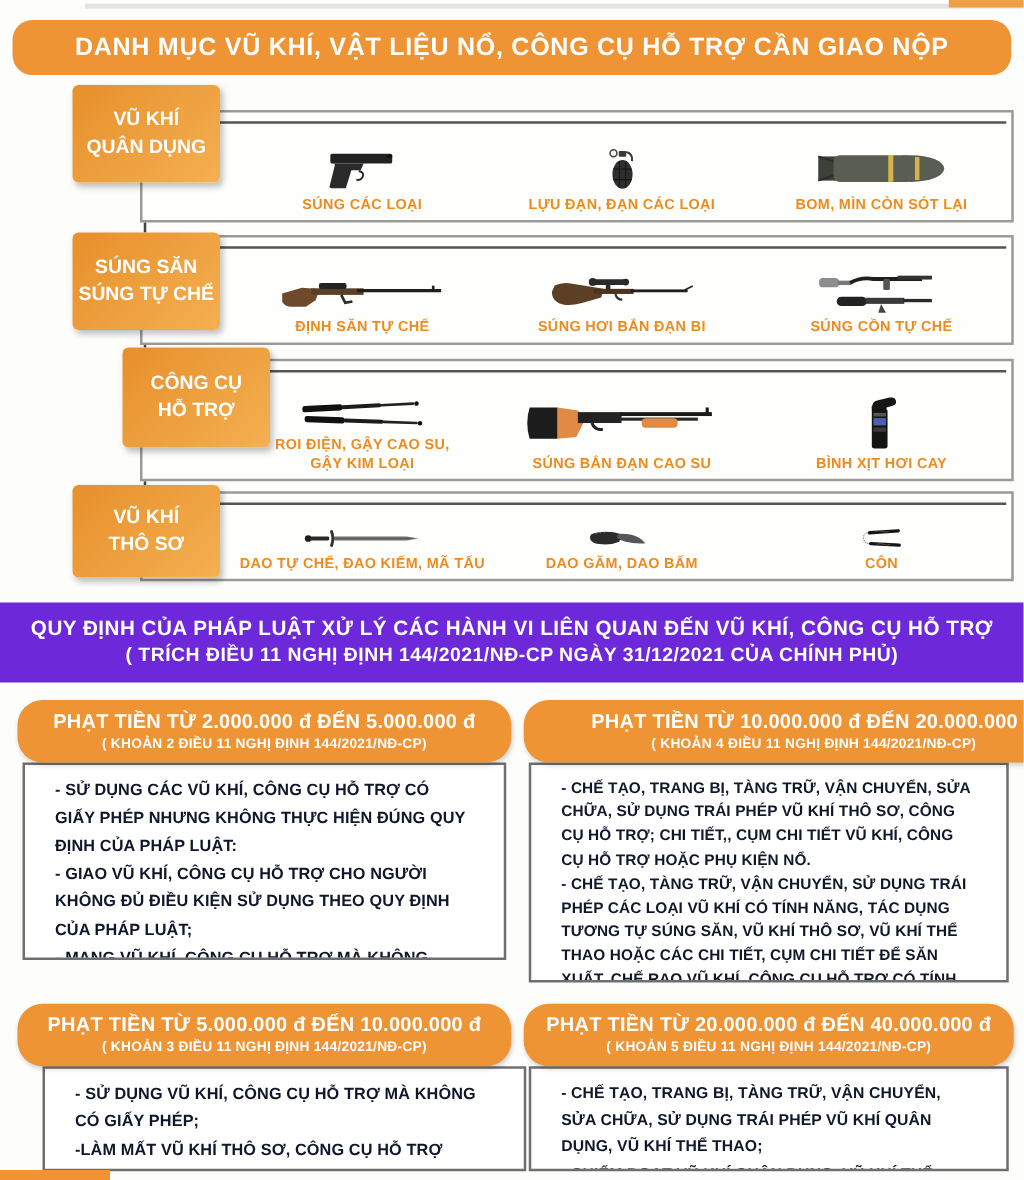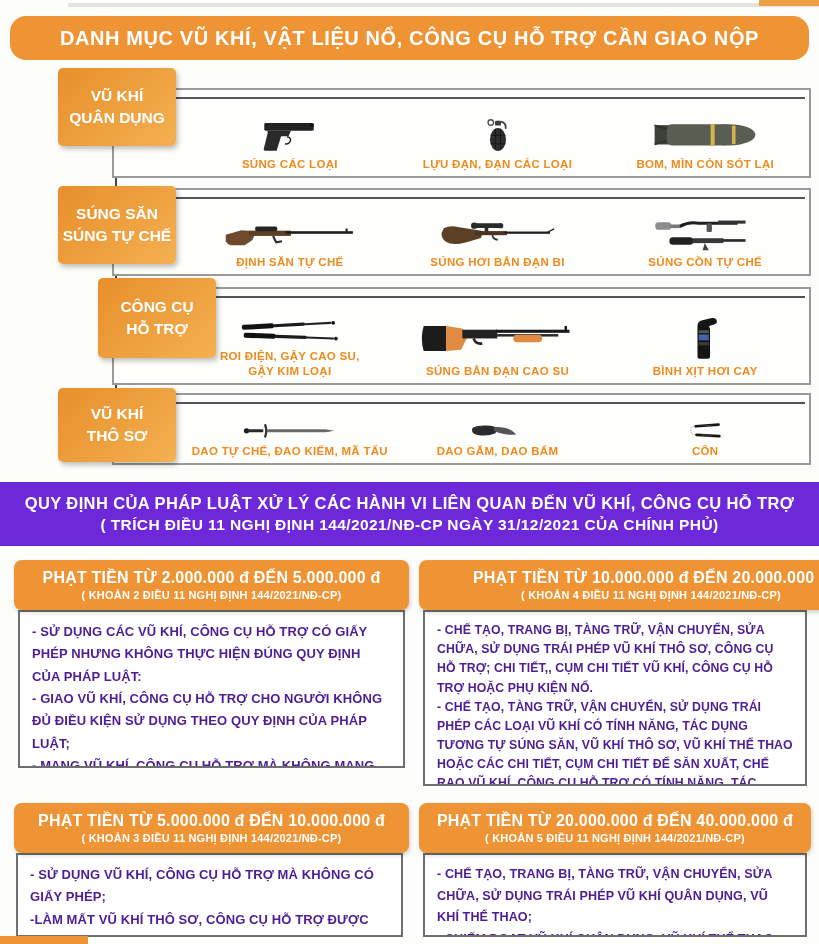--- a/index.html
+++ b/index.html
@@ -28,26 +28,26 @@
   .pic{flex:1;display:flex;align-items:center;justify-content:center;width:100%;min-height:0;}
   .pic svg{max-width:100%;max-height:100%;}
   .item-label{color:#ee8b1e;font-size:11.5px;letter-spacing:0.3px;text-align:center;line-height:1.25;
     padding-top:4px;white-space:pre-line;}
   
   .reg-banner{left:0;top:482px;width:819px;height:64px;background:#6d28d9;color:#fff;
     display:flex;flex-direction:column;align-items:center;justify-content:center;text-align:center;}
   .reg-line1{font-size:16.5px;letter-spacing:0.4px;}
   .reg-line2{font-size:15.5px;letter-spacing:0.4px;margin-top:3px;}
   
-  .p-head{background:#ee9435;border-radius:8px;color:#fff;display:flex;flex-direction:column;
+  .p-head{background:#ee9435;border-radius:20px;color:#fff;display:flex;flex-direction:column;
     align-items:center;justify-content:center;text-align:right;box-shadow:1px 2px 4px rgba(0,0,0,0.2);z-index:2;}
   .p-amount{font-size:16px;letter-spacing:0.2px;}
   .p-cite{font-size:11px;margin-top:2px;letter-spacing:0.2px;}
-  .p-body{background:#ffffff;border:2px solid #6f6f6f;box-sizing:border-box;color:#4c1d95;
-    font-size:12.5px;line-height:1.72;padding:9px 12px;overflow:hidden;letter-spacing:0.1px;}
+  .p-body{background:#ffffff;border:2px solid #6f6f6f;box-sizing:border-box;color:#0f172a;
+    font-size:12.5px;line-height:1.72;padding:9px 24px;overflow:hidden;letter-spacing:0.1px;}
   .p-body .bullet{margin:0;}
 </style>
 </head>
 <body>
 
 <div class="page">
 
   <div class="abs topline"></div>
   <div class="abs topline-orange"></div>
 
@@ -277,21 +277,21 @@
   </div>
   <div class="abs p-body" style="left:423px;top:610px;width:384px;height:176px;font-size:12.3px;line-height:1.56;">
     <div class="bullet">- CHẾ TẠO, TRANG BỊ, TÀNG TRỮ, VẬN CHUYỂN, SỬA CHỮA, SỬ DỤNG TRÁI PHÉP VŨ KHÍ THÔ SƠ, CÔNG CỤ HỖ TRỢ; CHI TIẾT,, CỤM CHI TIẾT VŨ KHÍ, CÔNG CỤ HỖ TRỢ HOẶC PHỤ KIỆN NỔ.</div>
     <div class="bullet">- CHẾ TẠO, TÀNG TRỮ, VẬN CHUYỂN, SỬ DỤNG TRÁI PHÉP CÁC LOẠI VŨ KHÍ CÓ TÍNH NĂNG, TÁC DỤNG TƯƠNG TỰ SÚNG SĂN, VŨ KHÍ THÔ SƠ, VŨ KHÍ THỂ THAO HOẶC CÁC CHI TIẾT, CỤM CHI TIẾT ĐỂ SĂN XUẤT, CHẾ RẠO VŨ KHÍ, CÔNG CỤ HỖ TRỢ CÓ TÍNH NĂNG, TÁC DỤNG TƯƠNG TỰ;</div>
   </div>
 
   <div class="abs p-head" style="left:14px;top:803px;width:395px;height:50px;">
     <div class="p-amount">PHẠT TIỀN TỪ 5.000.000 đ ĐẾN 10.000.000 đ</div>
     <div class="p-cite">( KHOẢN 3 ĐIỀU 11 NGHỊ ĐỊNH 144/2021/NĐ-CP)</div>
   </div>
-  <div class="abs p-body" style="left:16px;top:853px;width:387px;height:84px;font-size:13px;">
+  <div class="abs p-body" style="left:34px;top:853px;width:387px;height:84px;font-size:13px;">
     <div class="bullet">- SỬ DỤNG VŨ KHÍ, CÔNG CỤ HỖ TRỢ MÀ KHÔNG CÓ GIẤY PHÉP;</div>
     <div class="bullet">-LÀM MẤT VŨ KHÍ THÔ SƠ, CÔNG CỤ HỖ TRỢ ĐƯỢC TRANG BỊ;</div>
   </div>
 
   <div class="abs p-head" style="left:419px;top:803px;width:392px;height:50px;">
     <div class="p-amount">PHẠT TIỀN TỪ 20.000.000 đ ĐẾN 40.000.000 đ</div>
     <div class="p-cite">( KHOẢN 5 ĐIỀU 11 NGHỊ ĐỊNH 144/2021/NĐ-CP)</div>
   </div>
   <div class="abs p-body" style="left:423px;top:853px;width:384px;height:84px;font-size:12.6px;">
     <div class="bullet">- CHẾ TẠO, TRANG BỊ, TÀNG TRỮ, VẬN CHUYỂN, SỬA CHỮA, SỬ DỤNG TRÁI PHÉP VŨ KHÍ QUÂN DỤNG, VŨ KHÍ THỂ THAO;</div>

